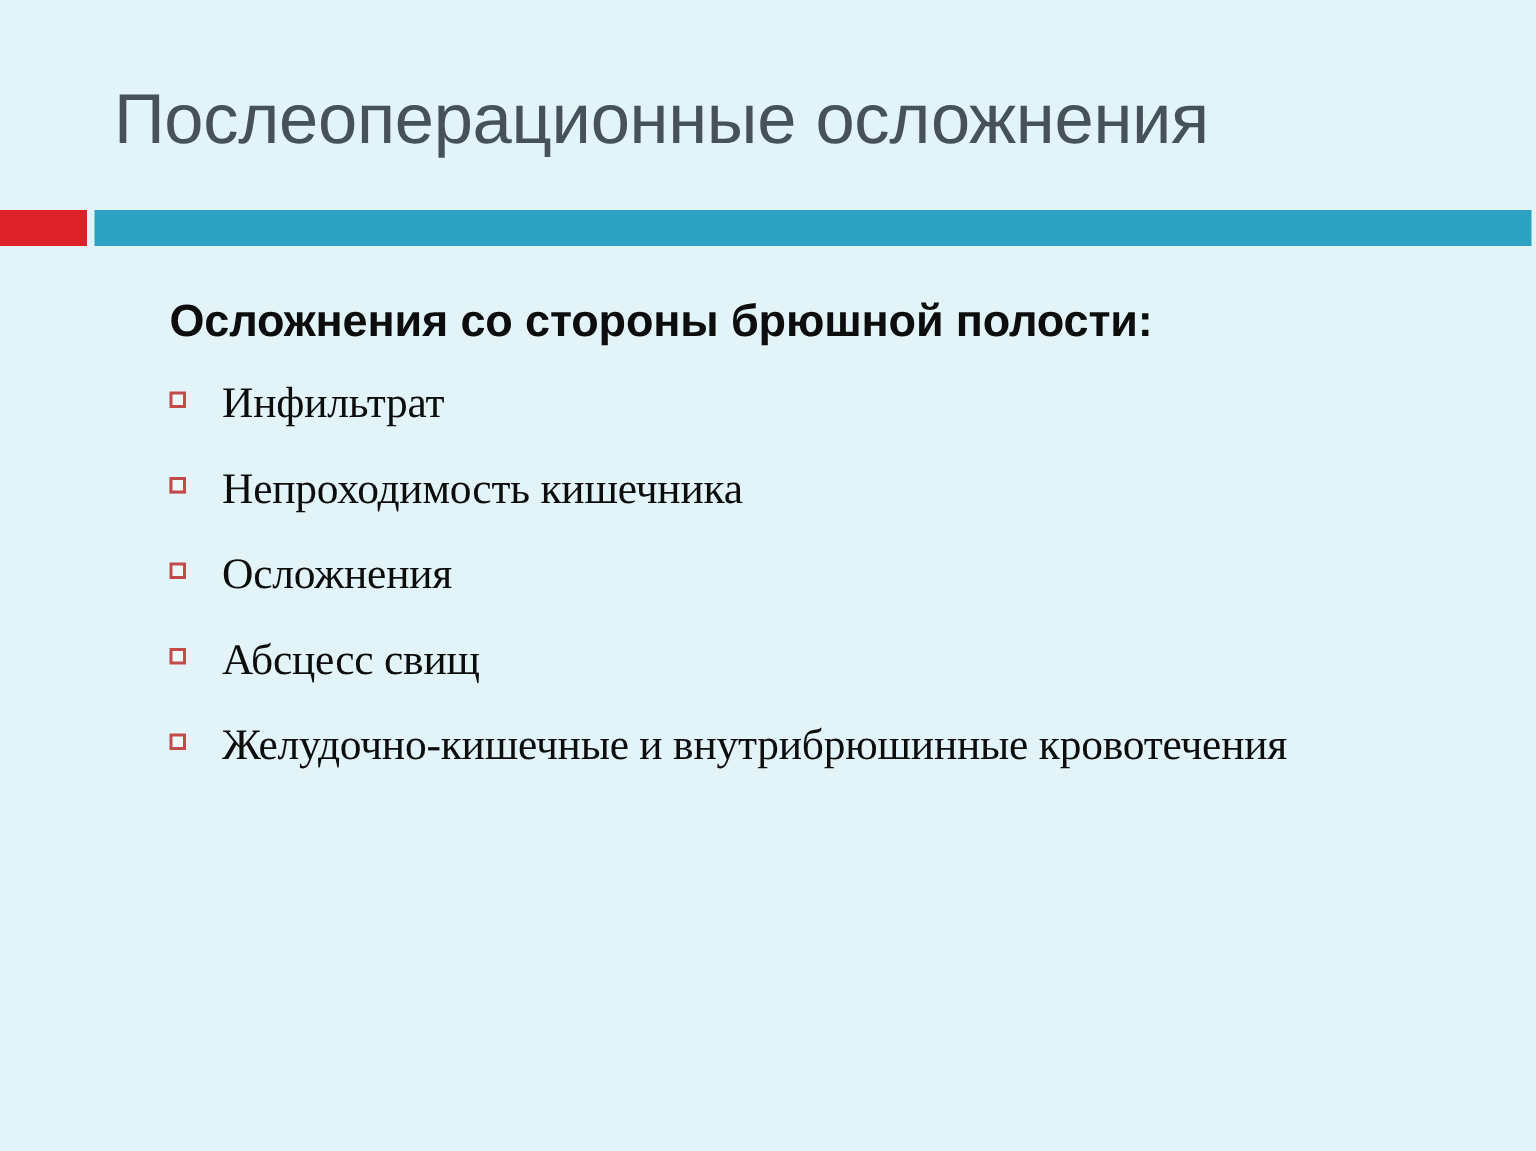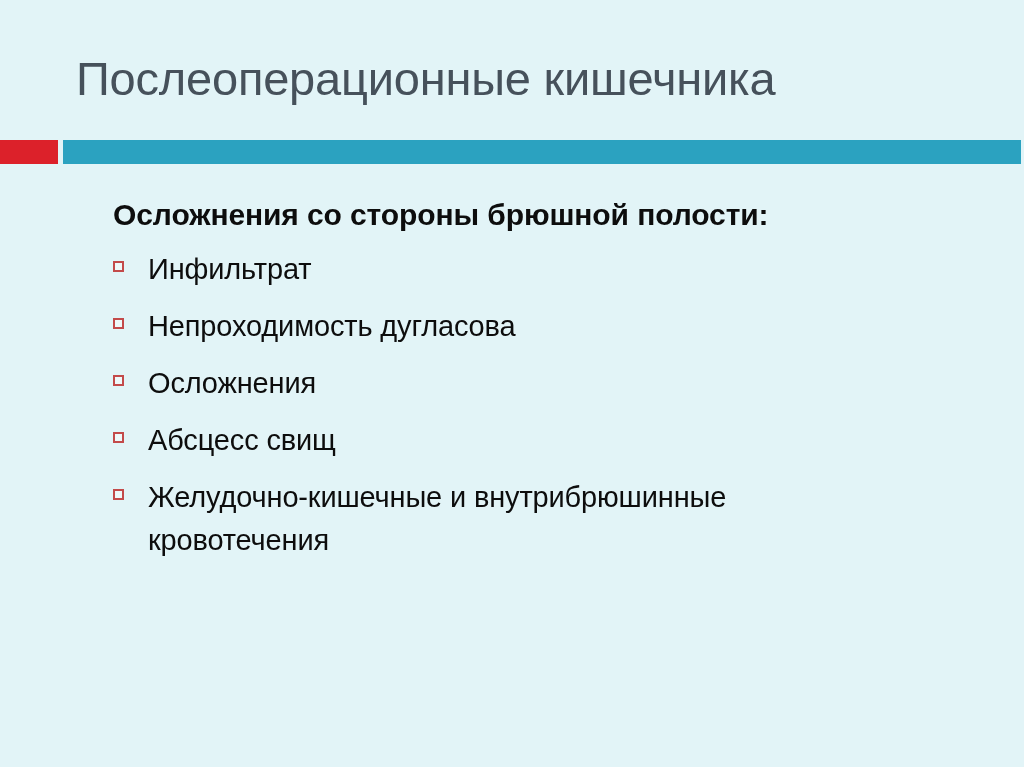--- a/index.html
+++ b/index.html
@@ -88,39 +88,40 @@
   }
 
   .bullet-item {
     position: relative;
     margin: 0 0 14px 0;
     padding: 0 120px 0 148px;
     font-size: 29px;
     line-height: 43px;
     color: #0d0d0d;
     letter-spacing: -0.15px;
+    font-family: Liberation Serif, serif;
   }
 
   .bullet-marker {
     position: absolute;
     left: 113px;
     top: 13px;
     width: 11px;
     height: 11px;
     box-sizing: border-box;
     border: 2px solid #c34a4a;
     background: #eef8f9;
   }
 </style>
 </head>
 <body>
 
 <div class="slide">
 
-  <div class="slide-title">Послеоперационные кишечника</div>
+  <div class="slide-title">Послеоперационные осложнения</div>
 
   <div class="accent-bar">
     <div class="accent-red"></div>
     <div class="accent-teal"></div>
   </div>
 
   <div class="content">
 
     <div class="content-heading">Осложнения со стороны брюшной полости:</div>
 
@@ -130,21 +131,21 @@
         <span class="bullet-marker"></span>
         <span>Инфильтрат</span>
       </li>
 
       <li class="bullet-item">
         <span class="bullet-marker"></span>
       </li>
 
       <li class="bullet-item">
         <span class="bullet-marker"></span>
-        <span>Непроходимость дугласова</span>
+        <span>Непроходимость кишечника</span>
       </li>
 
       <li class="bullet-item">
         <span class="bullet-marker"></span>
         <span>Осложнения</span>
       </li>
 
       <li class="bullet-item">
         <span class="bullet-marker"></span>
         <span>Абсцесс свищ</span>

